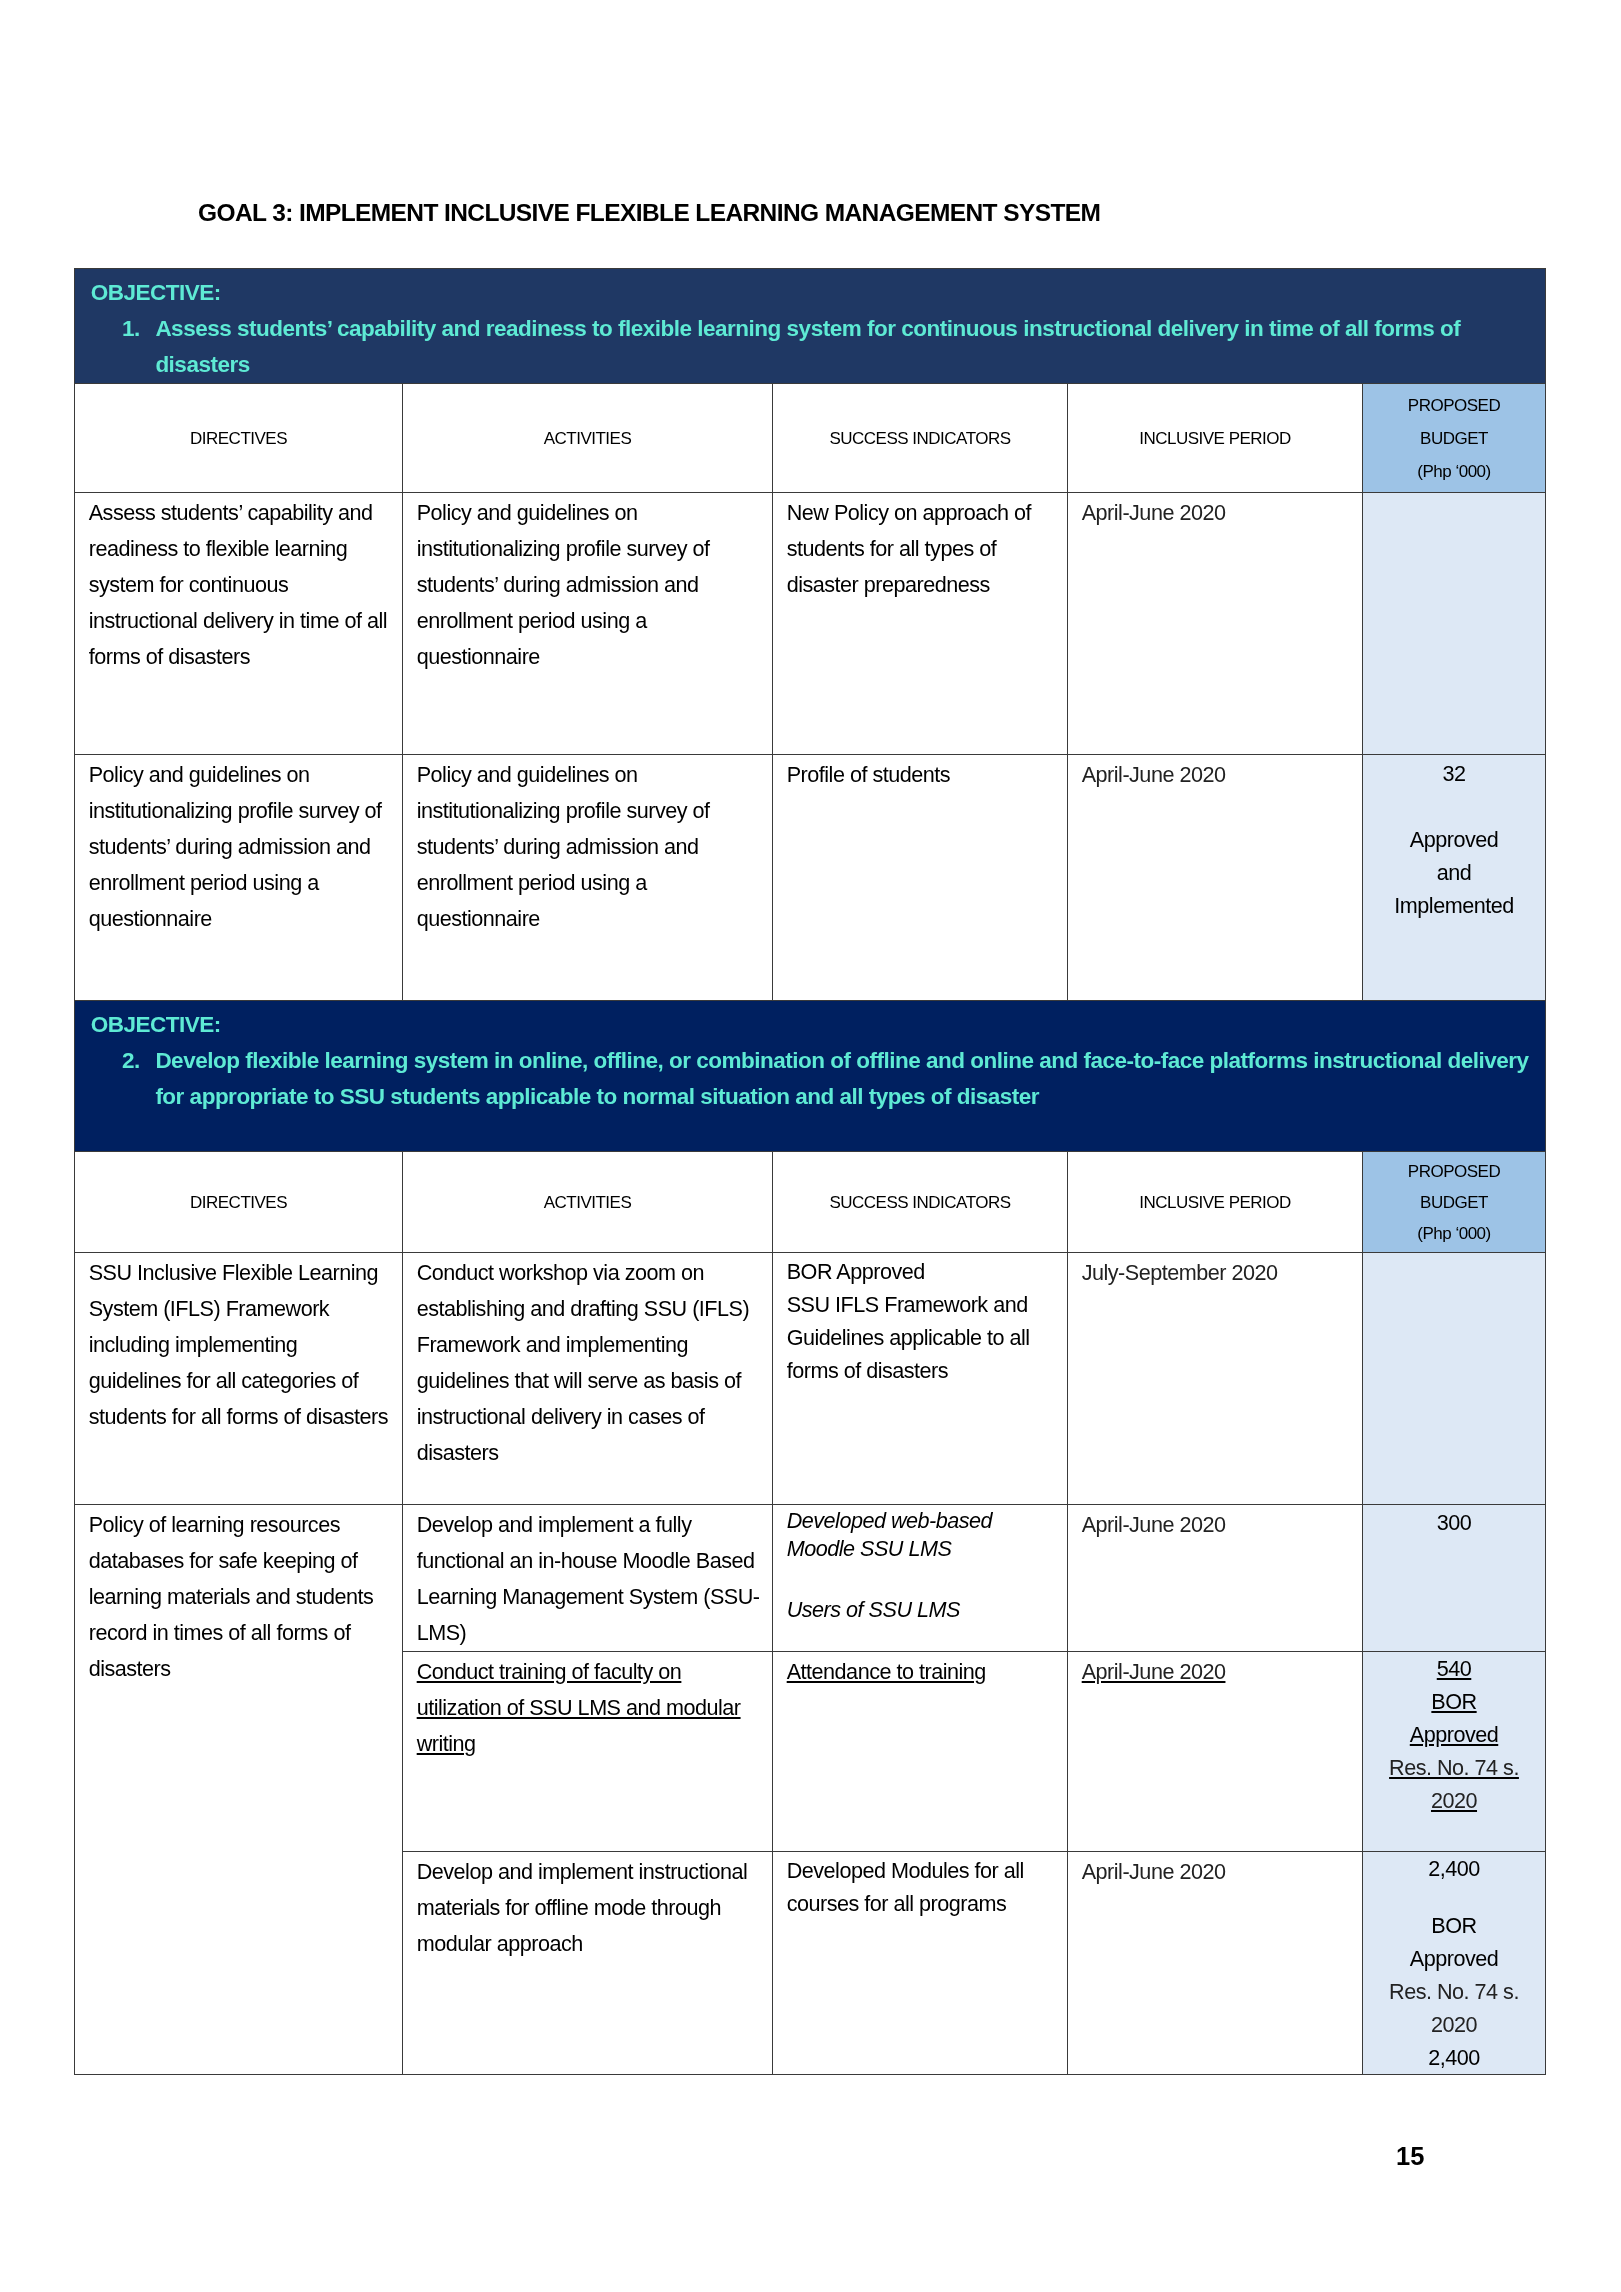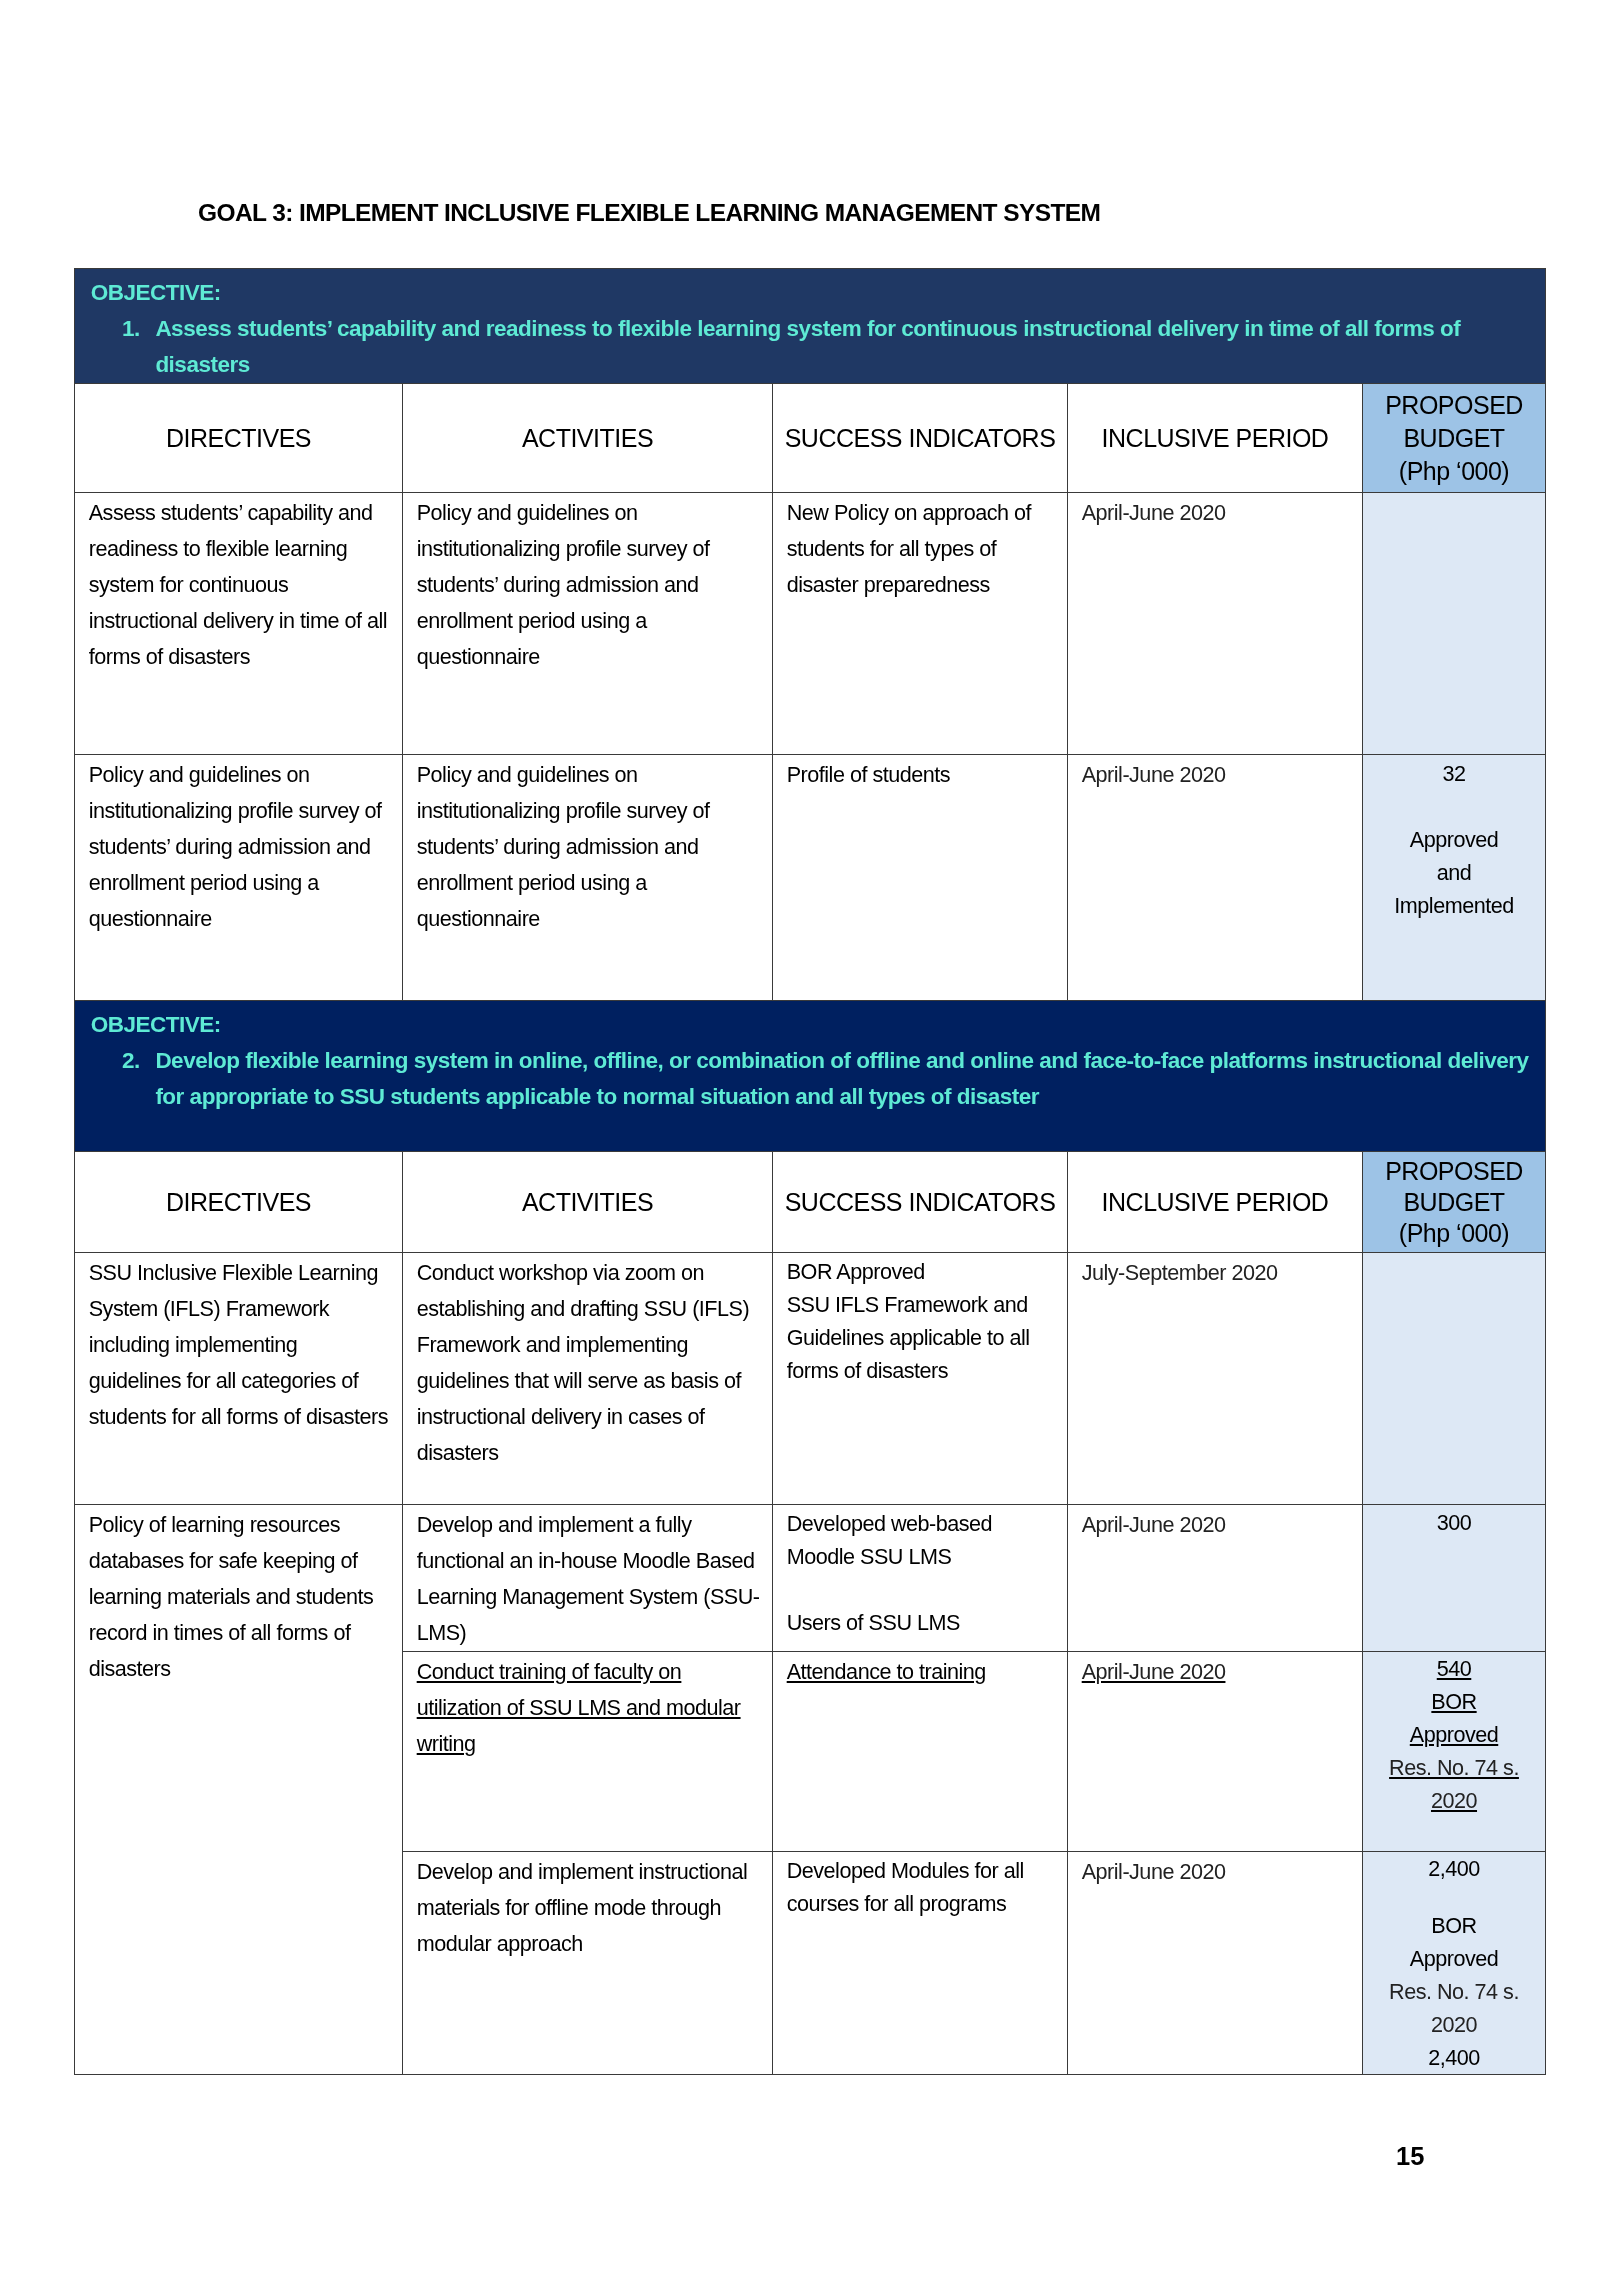--- a/index.html
+++ b/index.html
@@ -10,21 +10,21 @@
   .tbl { position:absolute; left:74px; width:1471px; border-collapse:collapse; table-layout:fixed; }
   .tbl td { border:1.5px solid #3a3a3a; vertical-align:top; padding:0; font-size:21.6px;
             line-height:36px; letter-spacing:-0.5px; }
   .obj1 { background:#1f3864; }
   .obj2 { background:#002060; }
   .objcell { color:#5eead4; font-weight:bold; padding:5.9px 0 0 15.7px !important; font-size:22.5px !important;
              line-height:36px !important; letter-spacing:-0.4px; }
   .objlist { display:flex; }
   .objnum { width:49px; text-align:right; padding-right:15.7px; flex:none; margin-left:0; }
   .objtext { flex:1; padding-right:11.8px; }
-  .hdr td { text-align:center; vertical-align:middle; font-size:25px; line-height:33px; }
+  .hdr td { text-align:center; vertical-align:middle; font-size:17px; line-height:33px; }
   .hdr td.budget { background:#9dc3e6; }
   td.bud { background:#dde8f5; text-align:center; }
   .c { padding:2px 9.8px 0 13.7px !important; }
   .light { color:#222; }
   .pgnum { position:absolute; left:1396px; top:2142px; font-size:25.5px;font-weight:bold; }
 </style>
 </head>
 <body>
 
 <div class="goal">GOAL 3: IMPLEMENT INCLUSIVE FLEXIBLE LEARNING MANAGEMENT SYSTEM</div>
@@ -118,21 +118,21 @@
       <div>BOR Approved</div>
       <div>SSU IFLS Framework and Guidelines applicable to all forms of disasters</div>
     </td>
     <td class="c light">July-September 2020</td>
     <td class="bud"></td>
   </tr>
 
   <tr style="height:145px;">
     <td class="c" rowspan="3">Policy of learning resources databases for safe keeping of learning materials and students record in times of all forms of disasters</td>
     <td class="c">Develop and implement a fully functional an in-house Moodle Based Learning Management System (SSU-LMS)</td>
-    <td class="c" style="line-height:33px;">
+    <td class="c" style="line-height:28px;font-style:italic;">
       <div>Developed web-based Moodle SSU LMS</div>
       <div style="height:33px"></div>
       <div>Users of SSU LMS</div>
     </td>
     <td class="c light">April-June 2020</td>
     <td class="bud">300</td>
   </tr>
 
   <tr style="height:200px;text-decoration:underline;">
     <td class="c">Conduct training of faculty on utilization of SSU LMS and modular writing</td>

